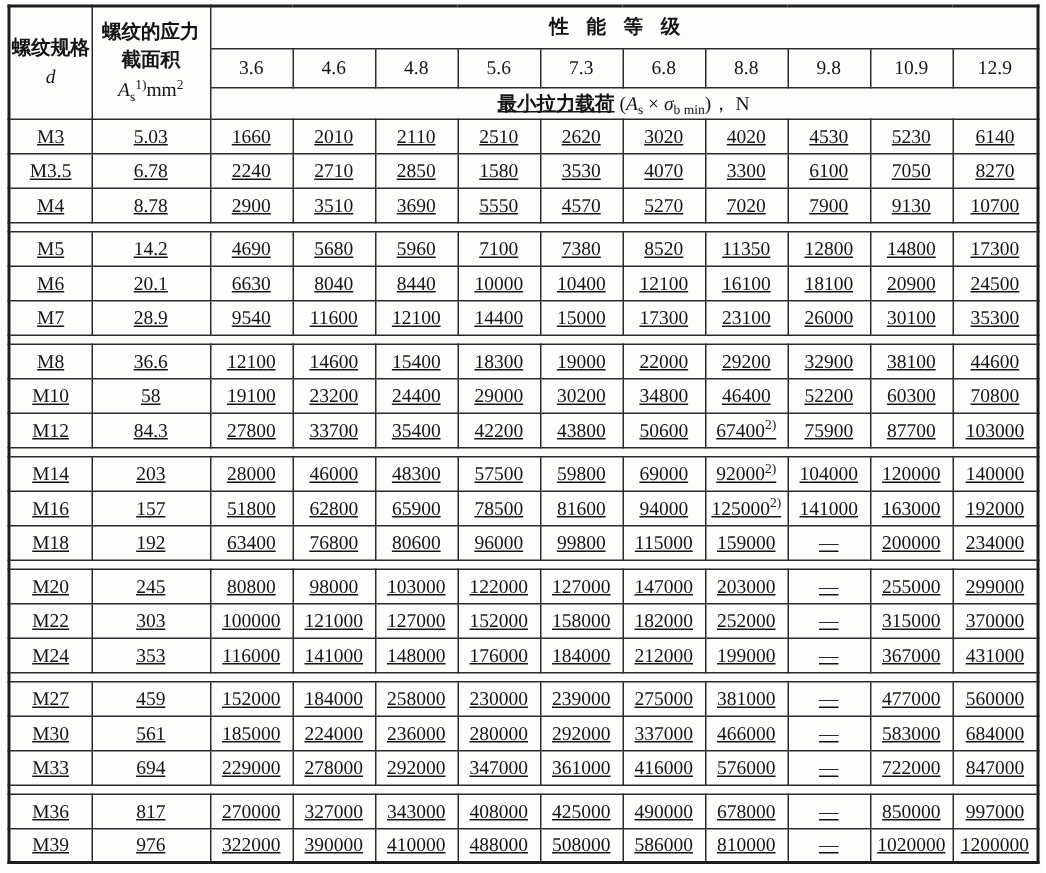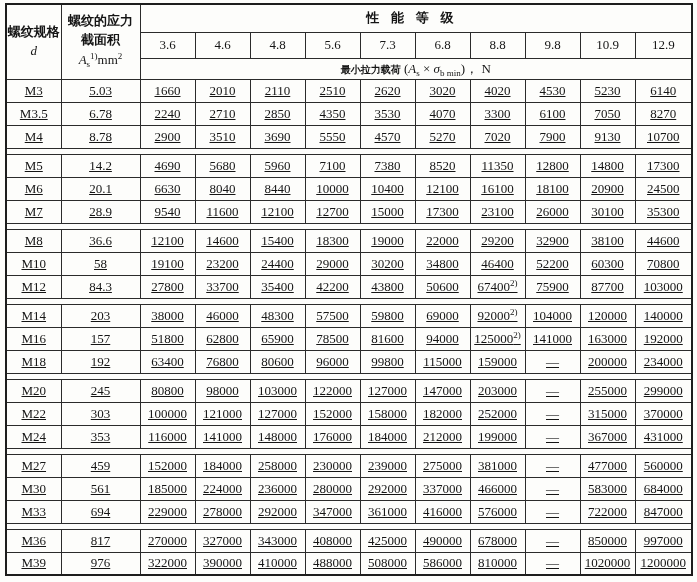--- a/index.html
+++ b/index.html
@@ -48,21 +48,21 @@
   tr.sep { height: 6px; }
   tr.sep td { border-left: none; border-right: none; padding: 0; }
   th.spec-head, th.area-head { line-height: 1.45; }
   .perf-title { letter-spacing: 0.9em; text-indent: 0.9em; }
   .grade-cell { font-size: 13px; }
   sub { font-size: 9px; vertical-align: -3px; }
   sup { font-size: 9px; vertical-align: 5px; }
   i { font-style: italic; }
   .sym { font-size: 13px; }
   td.spec-cell, td.area-cell, td.val-cell { font-size: 13px; }
-  .load-formula .cn { font-size: 10px; }
+  .load-formula .cn { font-size: 13px; text-decoration: underline; }
 </style>
 </head>
 <body>
 
 <div class="page">
   <table class="load-table">
     <colgroup>
       <col style="width:55px">
       <col style="width:79px">
       <col style="width:55px">
@@ -124,21 +124,21 @@
           <td class="val-cell">4530</td>
           <td class="val-cell">5230</td>
           <td class="val-cell">6140</td>
         </tr>
         <tr class="data-row">
           <td class="spec-cell">M3.5</td>
           <td class="area-cell">6.78</td>
           <td class="val-cell">2240</td>
           <td class="val-cell">2710</td>
           <td class="val-cell">2850</td>
-          <td class="val-cell">4350</td>
+          <td class="val-cell">1580</td>
           <td class="val-cell">3530</td>
           <td class="val-cell">4070</td>
           <td class="val-cell">3300</td>
           <td class="val-cell">6100</td>
           <td class="val-cell">7050</td>
           <td class="val-cell">8270</td>
         </tr>
         <tr class="data-row">
           <td class="spec-cell">M4</td>
           <td class="area-cell">8.78</td>
@@ -183,21 +183,21 @@
           <td class="val-cell">18100</td>
           <td class="val-cell">20900</td>
           <td class="val-cell">24500</td>
         </tr>
         <tr class="data-row">
           <td class="spec-cell">M7</td>
           <td class="area-cell">28.9</td>
           <td class="val-cell">9540</td>
           <td class="val-cell">11600</td>
           <td class="val-cell">12100</td>
-          <td class="val-cell">12700</td>
+          <td class="val-cell">14400</td>
           <td class="val-cell">15000</td>
           <td class="val-cell">17300</td>
           <td class="val-cell">23100</td>
           <td class="val-cell">26000</td>
           <td class="val-cell">30100</td>
           <td class="val-cell">35300</td>
         </tr>
         <tr class="sep">
           <td colspan="12"></td>
         </tr>
@@ -242,21 +242,21 @@
           <td class="val-cell">75900</td>
           <td class="val-cell">87700</td>
           <td class="val-cell">103000</td>
         </tr>
         <tr class="sep">
           <td colspan="12"></td>
         </tr>
         <tr class="data-row">
           <td class="spec-cell">M14</td>
           <td class="area-cell">203</td>
-          <td class="val-cell">38000</td>
+          <td class="val-cell">28000</td>
           <td class="val-cell">46000</td>
           <td class="val-cell">48300</td>
           <td class="val-cell">57500</td>
           <td class="val-cell">59800</td>
           <td class="val-cell">69000</td>
           <td class="val-cell">92000<sup>2)</sup></td>
           <td class="val-cell">104000</td>
           <td class="val-cell">120000</td>
           <td class="val-cell">140000</td>
         </tr>

